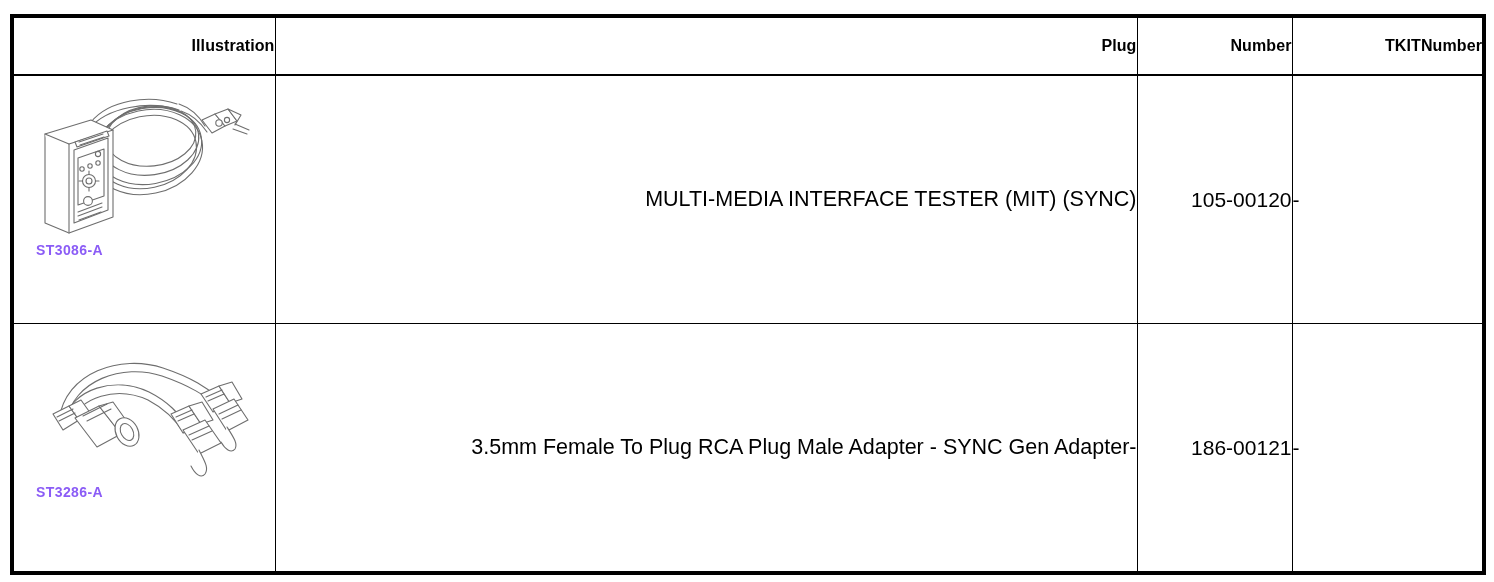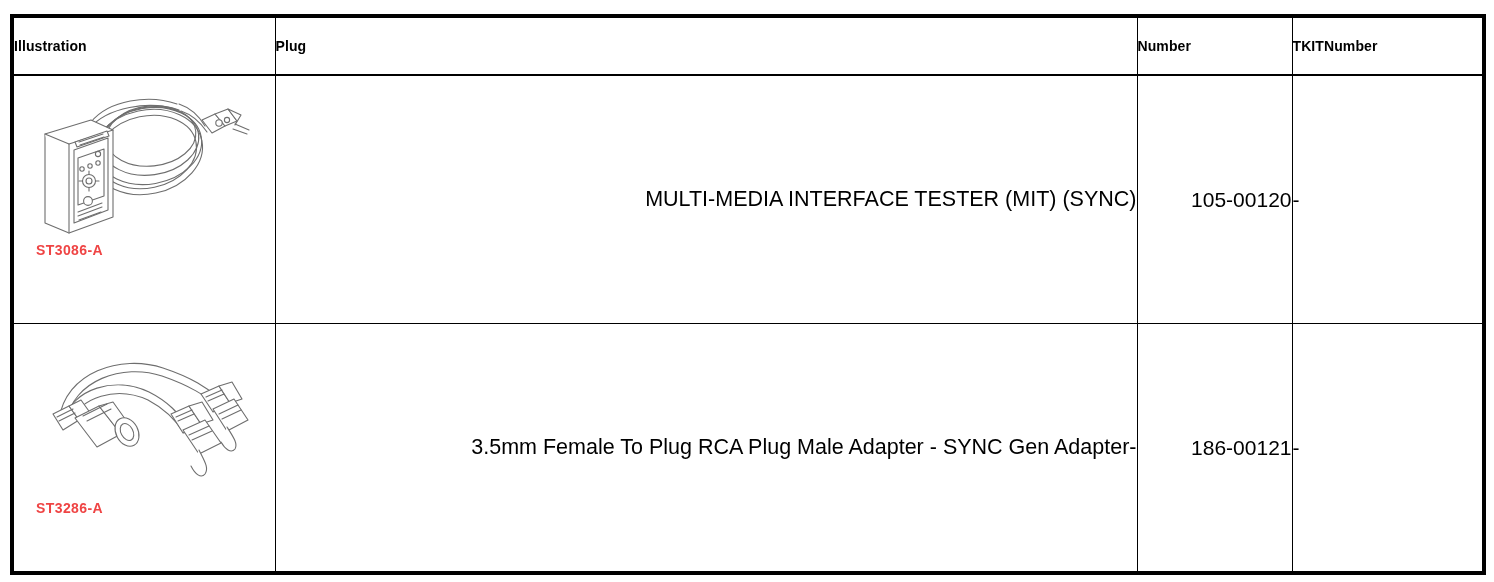--- a/index.html
+++ b/index.html
@@ -44,23 +44,23 @@
 
   
   col.col-illustration { width: 263px; }
   col.col-name         { width: 862px; }
   col.col-number       { width: 155px; }
   col.col-tkit         { width: 192px; }
 
   
   .hdr-row th {
     height: 56px;
-    font-size: 14px;
+    font-size: 16px;
     font-weight: bold;
-    text-align: left;
+    text-align: right;
     letter-spacing: 0.1px;
     border-bottom: 2px solid #000000;
   }
 
   
   .body-row > td { height: 247px; }
 
   .cell-illustration {
     position: relative;
     text-align: center;
@@ -75,21 +75,21 @@
   .illus-art {
     position: absolute;
     left: 50%;
     transform: translateX(-50%);
   }
   .illus-code {
     position: absolute;
     left: 22px;
     font-size: 14px;
     font-weight: bold;
-    color: #ef4444;
+    color: #8b5cf6;
     letter-spacing: 0.4px;
     white-space: nowrap;
     text-align: right;
   }
 
   .cell-name {
     font-size: 21.5px;
     text-align: right;
     padding-left: 14px;
     line-height: 1.25;
@@ -102,21 +102,21 @@
     font-size: 21px;
     text-align: left;
     padding-left: 15px;
   }
 
   
   .row1 .illus-art { top: 8px; }
   .row1 .illus-code { top: 166px; }
   
   .row2 .illus-art { top: 18px; }
-  .row2 .illus-code { top: 176px; }
+  .row2 .illus-code { top: 160px; }
 
   svg { display: block; }
 </style>
 </head>
 <body>
 
 <div id="page">
 
   <table class="tool-table">
     <colgroup>

